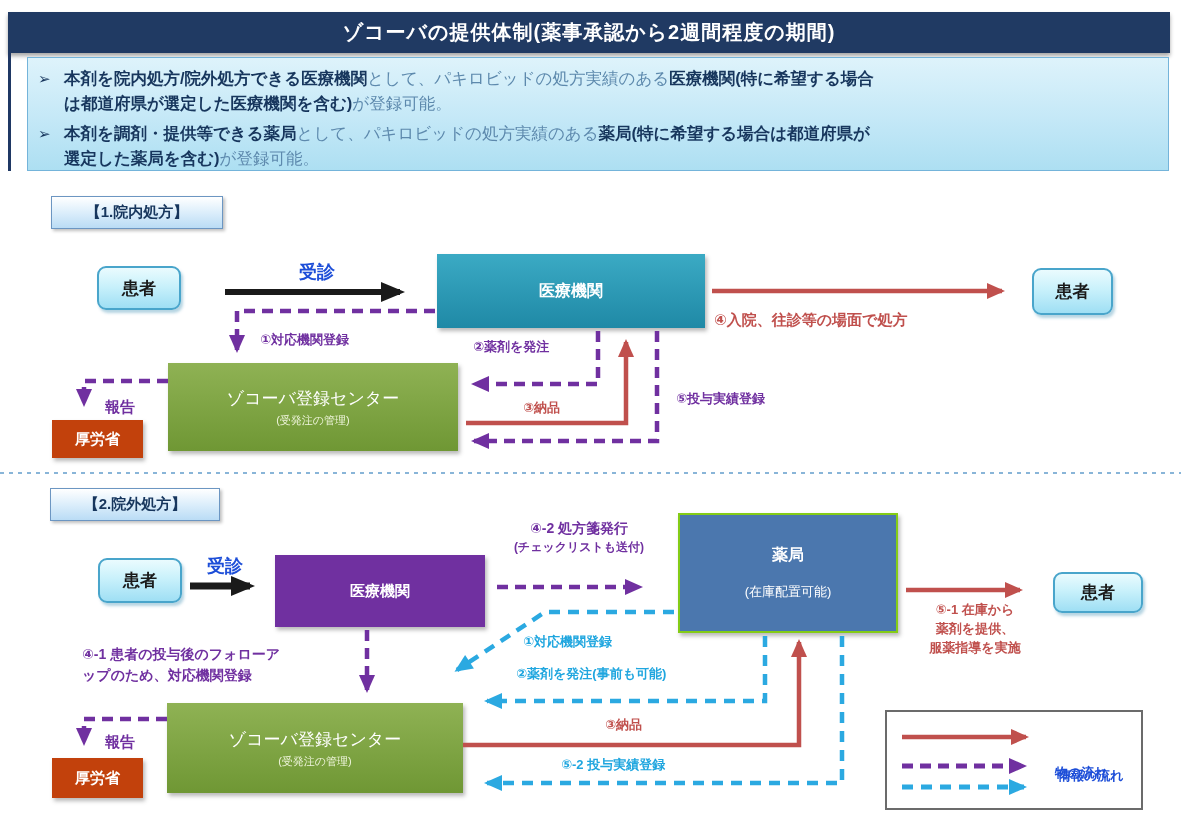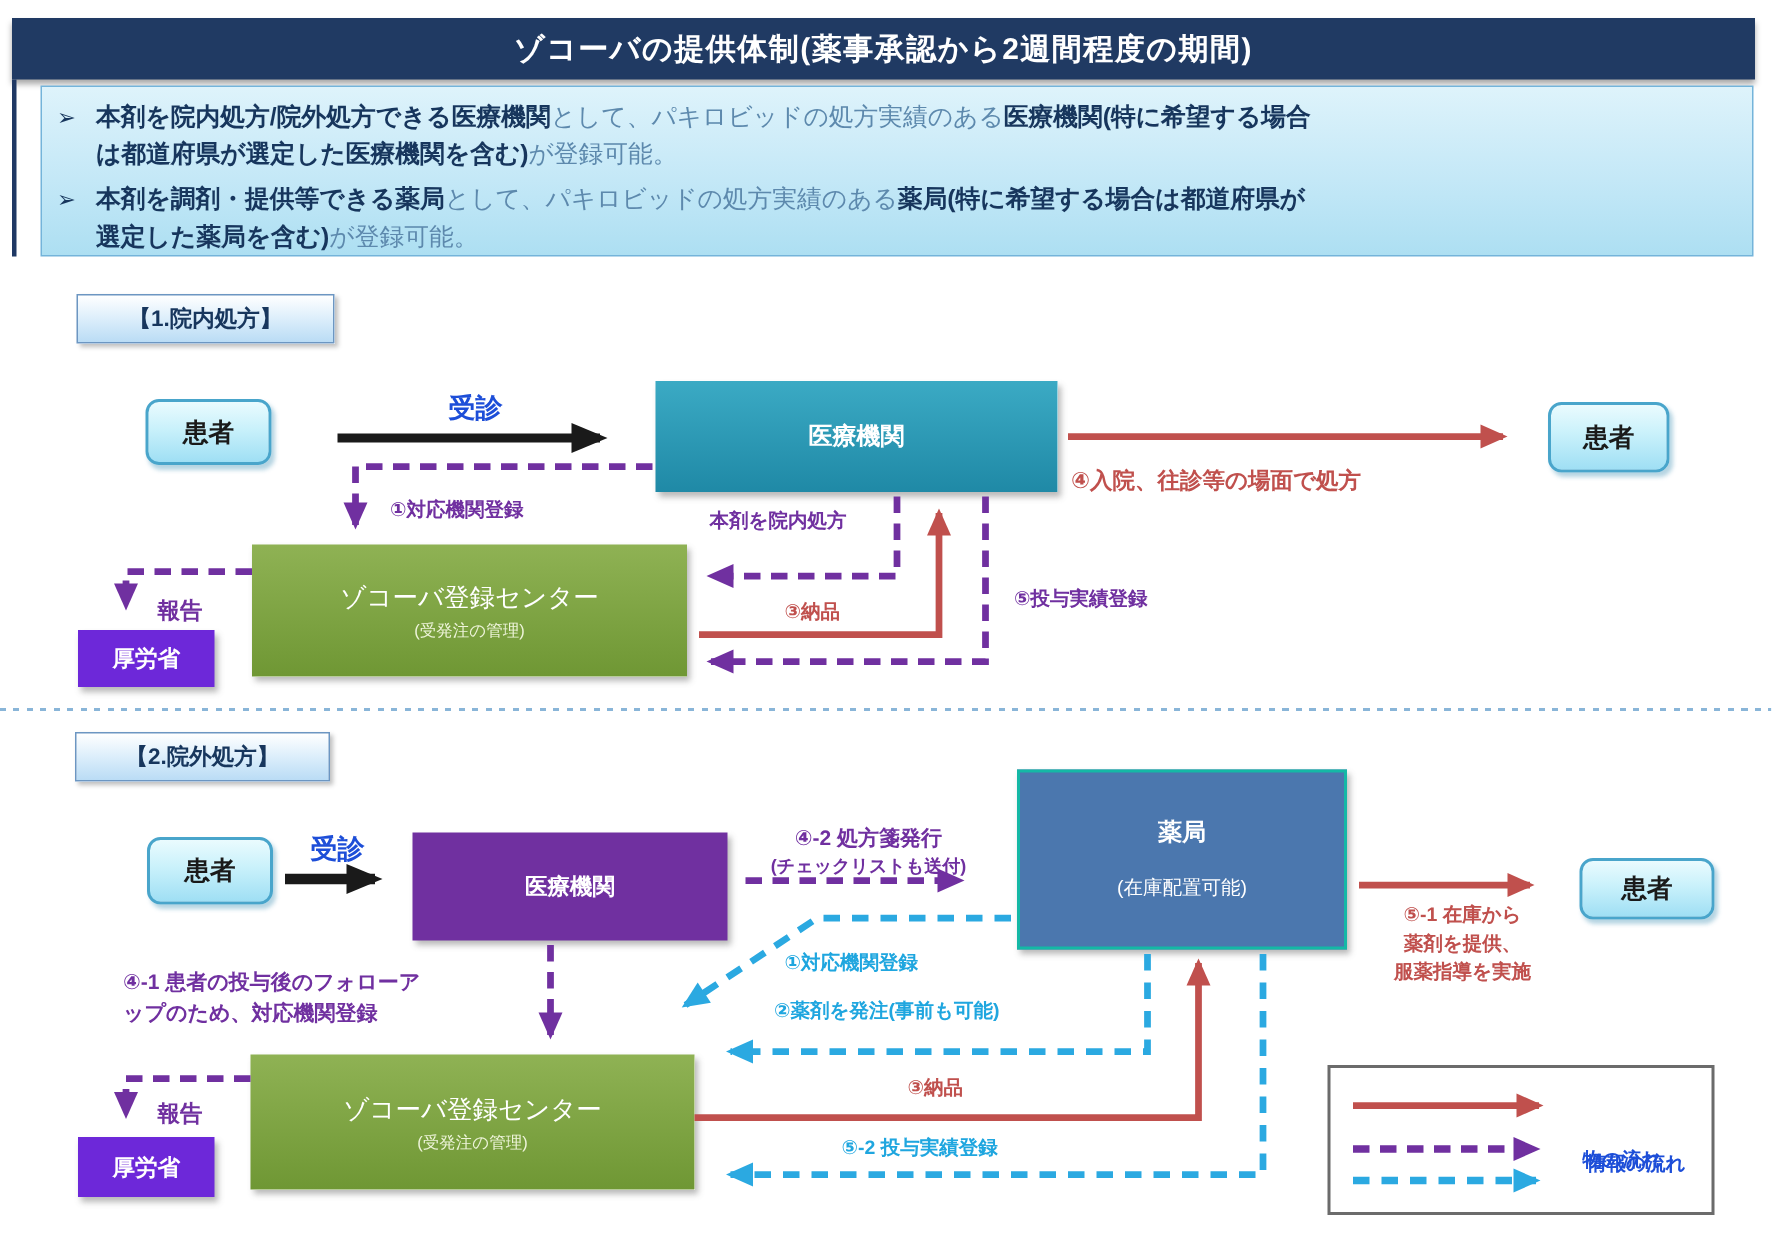--- a/index.html
+++ b/index.html
@@ -27,25 +27,25 @@
     box-shadow:2px 2px 3px rgba(0,0,0,.25);}
   .patient{position:absolute;box-sizing:border-box;display:flex;align-items:center;justify-content:center;
     background:linear-gradient(180deg,#eafbfe 0%,#c9f1fb 45%,#9fdff4 100%);
     border:2px solid #49a5cb;border-radius:9px;color:#1a1a1a;font-size:17px;font-weight:bold;
     box-shadow:2px 3px 3px rgba(90,160,190,.45);}
   .box{position:absolute;box-sizing:border-box;display:flex;flex-direction:column;align-items:center;justify-content:center;
     color:#ffffff;font-weight:bold;box-shadow:2px 3px 4px rgba(100,100,100,.45);}
   .box .sub{font-weight:normal;text-align:center;}
   .medical-teal{background:linear-gradient(180deg,#3baac4 0%,#1f89a6 100%);font-size:16px;}
   .medical-purple{background:#7030a0;font-size:15px;}
-  .pharmacy{background:#4b77ae;border:2px solid #14b8a6;font-size:16px;}
+  .pharmacy{background:#4b77ae;border:2px solid #84cc16;font-size:16px;}
   .pharmacy .sub{font-size:13px;margin-top:17px;}
   .center-green{background:linear-gradient(180deg,#8fb254 0%,#6f9734 100%);font-size:17px;font-weight:normal;}
   .center-green .sub{font-size:11px;margin-top:3px;color:#eef4da;}
-  .mhlw{background:#6d28d9;font-size:15px;}
+  .mhlw{background:#c2410c;font-size:15px;}
 
   .flow-label{position:absolute;font-weight:bold;white-space:nowrap;}
   .lbl-black{color:#1d4ed8;}
   .lbl-purple{color:#7030a0;}
   .lbl-red{color:#c0504d;}
   .lbl-cyan{color:#1fa6df;}
 
   .divider{position:absolute;left:0;top:472px;width:1181px;height:2px;
     background-image:repeating-linear-gradient(90deg,#89b5d8 0 4px,transparent 4px 9px);}
 
@@ -83,21 +83,21 @@
 
   <div class="box center-green" style="left:168px;top:363px;width:290px;height:88px;">
     <span>ゾコーバ登録センター</span>
     <span class="sub">(受発注の管理)</span>
   </div>
 
   <div class="box mhlw" style="left:52px;top:420px;width:91px;height:38px;">厚労省</div>
 
   <div class="flow-label lbl-black" style="left:262px;top:260px;width:110px;text-align:center;font-size:18px;">受診</div>
   <div class="flow-label lbl-purple" style="left:260px;top:331px;font-size:13px;">①対応機関登録</div>
-  <div class="flow-label lbl-purple" style="left:473px;top:338px;font-size:13px;">本剤を院内処方</div>
+  <div class="flow-label lbl-purple" style="left:473px;top:338px;font-size:13px;">②薬剤を発注</div>
   <div class="flow-label lbl-red" style="left:523px;top:399px;font-size:13px;">③納品</div>
   <div class="flow-label lbl-red" style="left:714px;top:311px;font-size:15px;">④入院、往診等の場面で処方</div>
   <div class="flow-label lbl-purple" style="left:676px;top:390px;font-size:13px;">⑤投与実績登録</div>
   <div class="flow-label lbl-purple" style="left:105px;top:398px;font-size:15px;">報告</div>
 
   <div class="divider"></div>
 
   <div class="sec-label" style="left:50px;top:488px;width:170px;height:33px;">【2.院外処方】</div>
 
   <div class="patient" style="left:98px;top:558px;width:84px;height:45px;">患者</div>
@@ -113,21 +113,21 @@
 
   <div class="box center-green" style="left:167px;top:703px;width:296px;height:90px;">
     <span>ゾコーバ登録センター</span>
     <span class="sub">(受発注の管理)</span>
   </div>
 
   <div class="box mhlw" style="left:52px;top:758px;width:91px;height:40px;">厚労省</div>
 
   <div class="flow-label lbl-black" style="left:190px;top:554px;width:70px;text-align:center;font-size:18px;">受診</div>
 
-  <div class="flow-label lbl-purple" style="left:490px;top:550px;width:178px;text-align:center;font-size:14px;">
+  <div class="flow-label lbl-purple" style="left:490px;top:520px;width:178px;text-align:center;font-size:14px;">
     <span>④-2 処方箋発行</span><br>
     <span style="font-size:12px;">(チェックリストも送付)</span>
   </div>
 
   <div class="flow-label lbl-purple" style="left:82px;top:644px;font-size:14px;line-height:21px;">
     <span>④-1 患者の投与後のフォローア</span><br>
     <span>ップのため、対応機関登録</span>
   </div>
 
   <div class="flow-label lbl-cyan" style="left:523px;top:633px;font-size:13px;">①対応機関登録</div>

